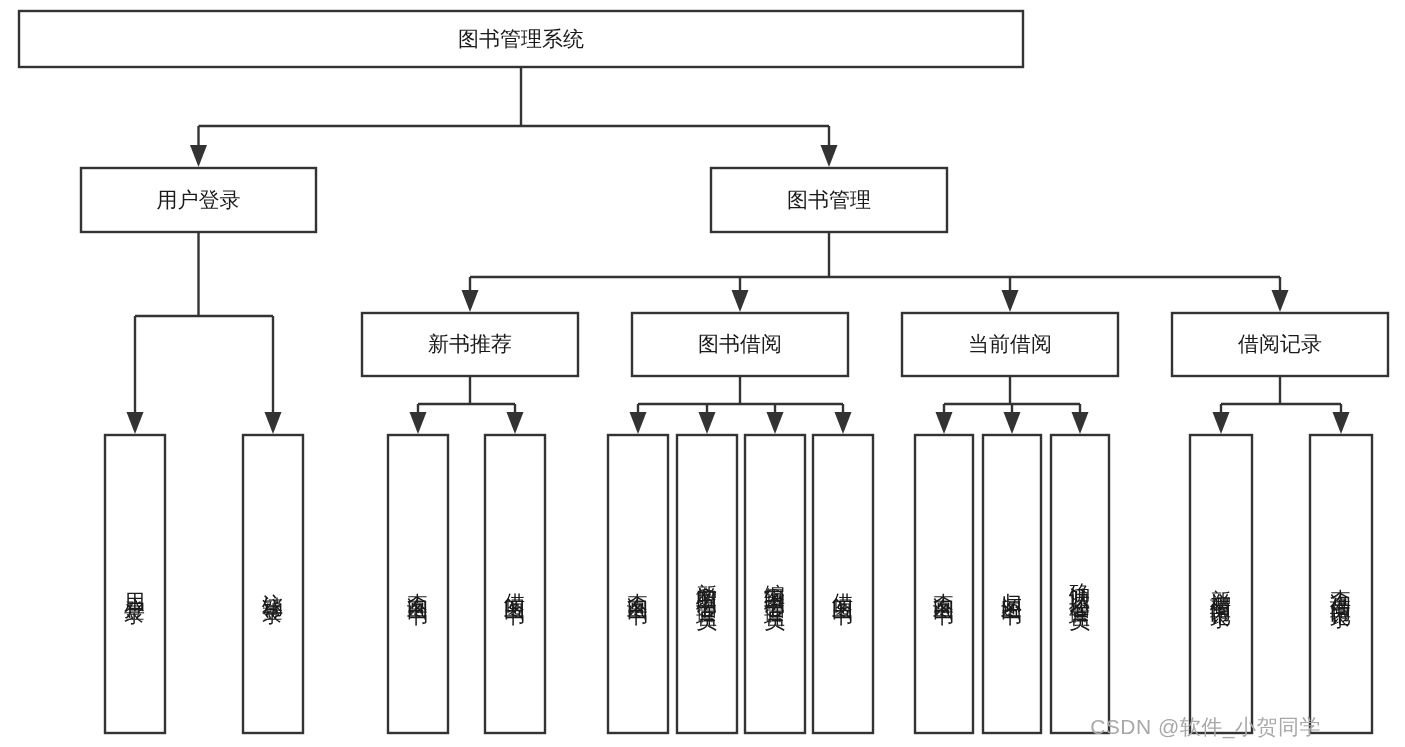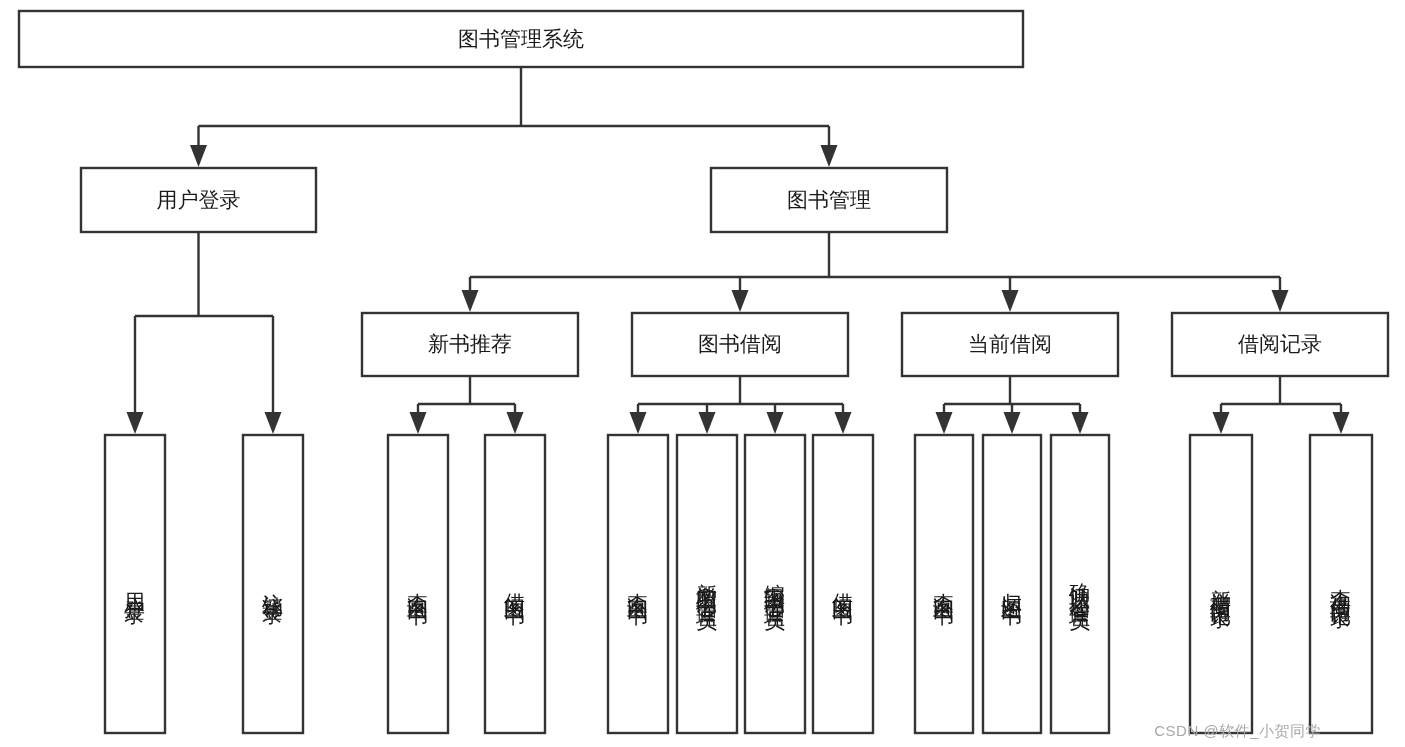--- a/index.html
+++ b/index.html
@@ -65,21 +65,21 @@
     justify-content: center;
     text-align: center;
     pointer-events: none;
     user-select: none;
   }
   .watermark {
     position: absolute;
     right: 10px;
     bottom: 6px;
     font-family: "Liberation Sans", "DejaVu Sans", sans-serif;
-    font-size: 15px;
+    font-size: 21px;
     color: #a8a8a8;
     letter-spacing: 0.5px;
     white-space: nowrap;
     user-select: none;
   }
 </style>
 </head>
 <body>
 
 <div id="diagram-root">

